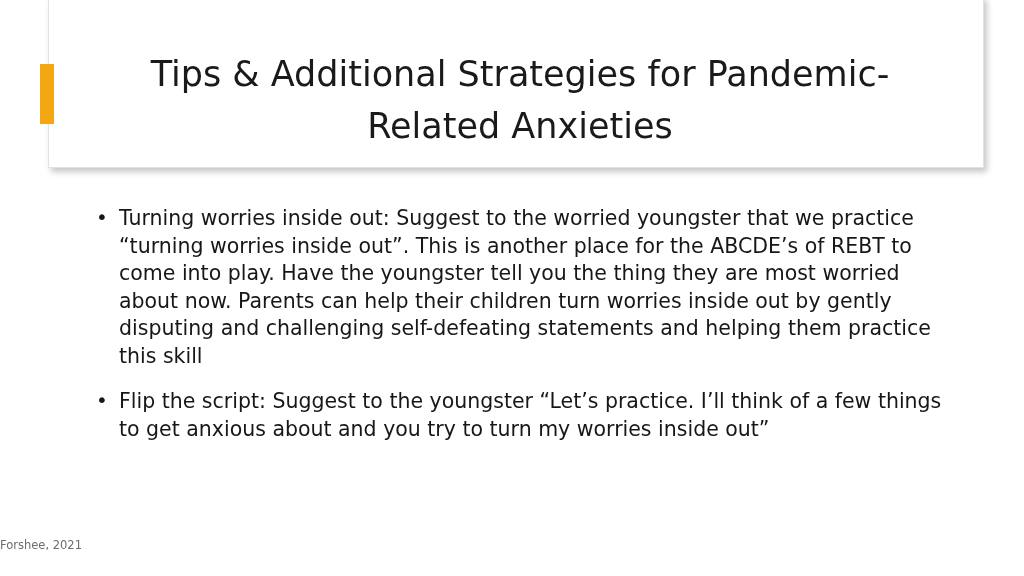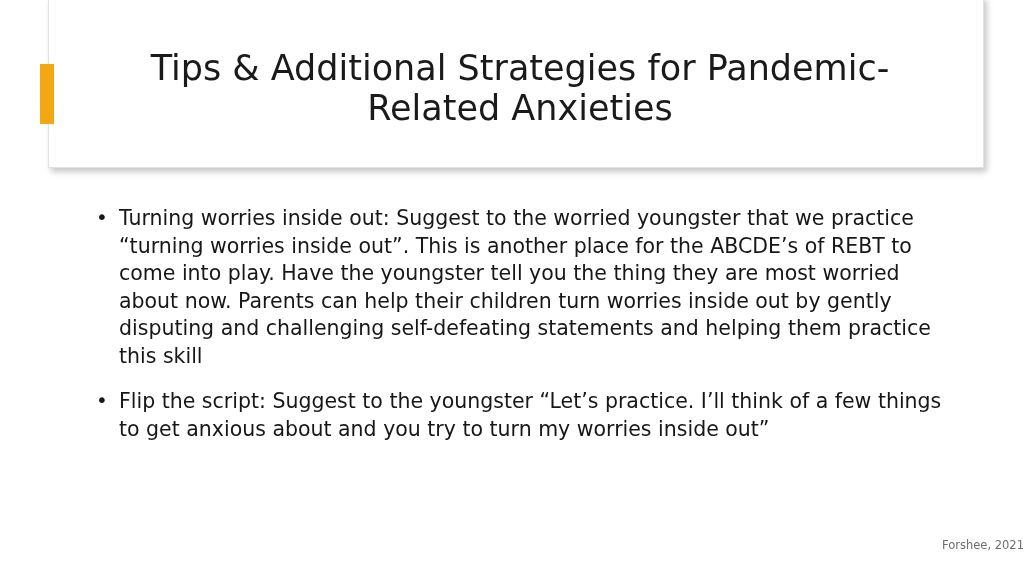--- a/index.html
+++ b/index.html
@@ -40,21 +40,21 @@
     background: #f2a713;
     z-index: 3;
   }
   .title-text {
     position: absolute;
     left: 110px;
     top: 48px;
     width: 820px;
     text-align: center;
     font-size: 35px;
-    line-height: 40px;
+    line-height: 52px;
     color: #1a1a1a;
     font-weight: 400;
     letter-spacing: 0px;
     z-index: 2;
   }
   .body-area {
     position: absolute;
     left: 92px;
     top: 205px;
     width: 860px;
@@ -81,21 +81,21 @@
     left: 4px;
     top: -1px;
     font-size: 20px;
     color: #171717;
   }
   .citation {
     position: absolute;
     left: 0;
     top: 538px;
     width: 1024px;
-    text-align: right;
+    text-align: left;
     font-size: 11.5px;
     color: #6d6d6d;
   }
 </style>
 </head>
 <body>
 
 <div class="slide">
 
   <div class="title-block"></div>

